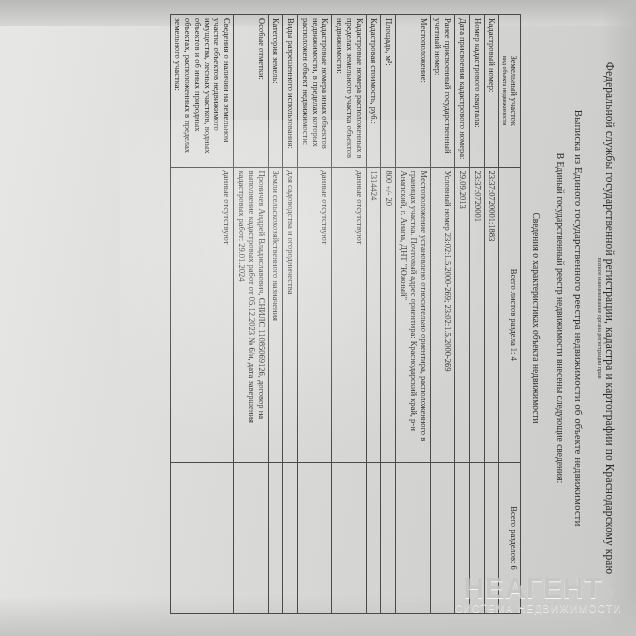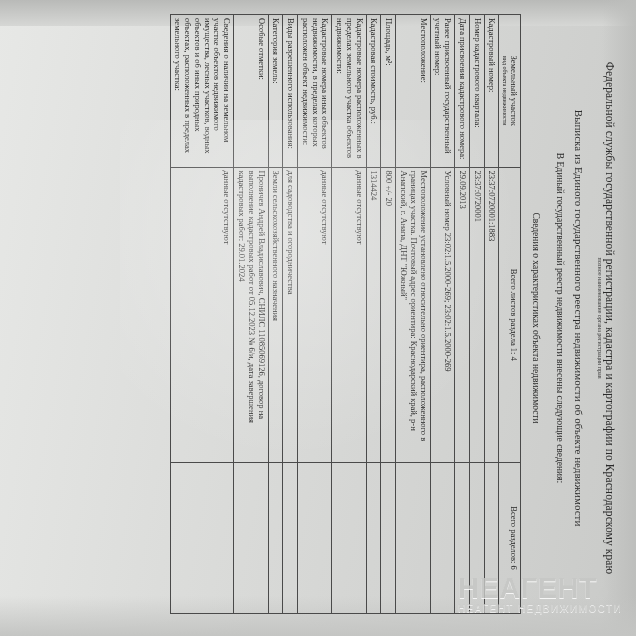--- a/index.html
+++ b/index.html
@@ -99,21 +99,21 @@
   .c-last  { width: 150px; }
   .center { text-align: center; }
 
   .row-head td { text-align: center; font-size: 8.5px; }
 
   
   .wm {
     position: absolute;
     right: 14px;
     bottom: 22px;
-    text-align: left;
+    text-align: center;
     opacity: 0.82;
     pointer-events: none;
   }
   .wm-main {
     font-family: "Liberation Sans", sans-serif;
     font-size: 29px;
     font-weight: bold;
     color: #c6c7c5;
     letter-spacing: 0.5px;
     text-shadow: 0 1px 0 #ffffff;
@@ -241,15 +241,15 @@
       </tbody>
     </table>
   </div>
 
   <div class="glare"></div>
 
   <div class="wm">
     <div class="wm-main">
       <span>НЕАГЕНТ</span><span class="wm-dot"></span>
     </div>
-    <div class="wm-sub">НЕАГЕНТ НЕДВИЖИМОСТИ</div>
+    <div class="wm-sub">СИСТЕМА НЕДВИЖИМОСТИ</div>
   </div>
 </div>
 
 </body></html>

